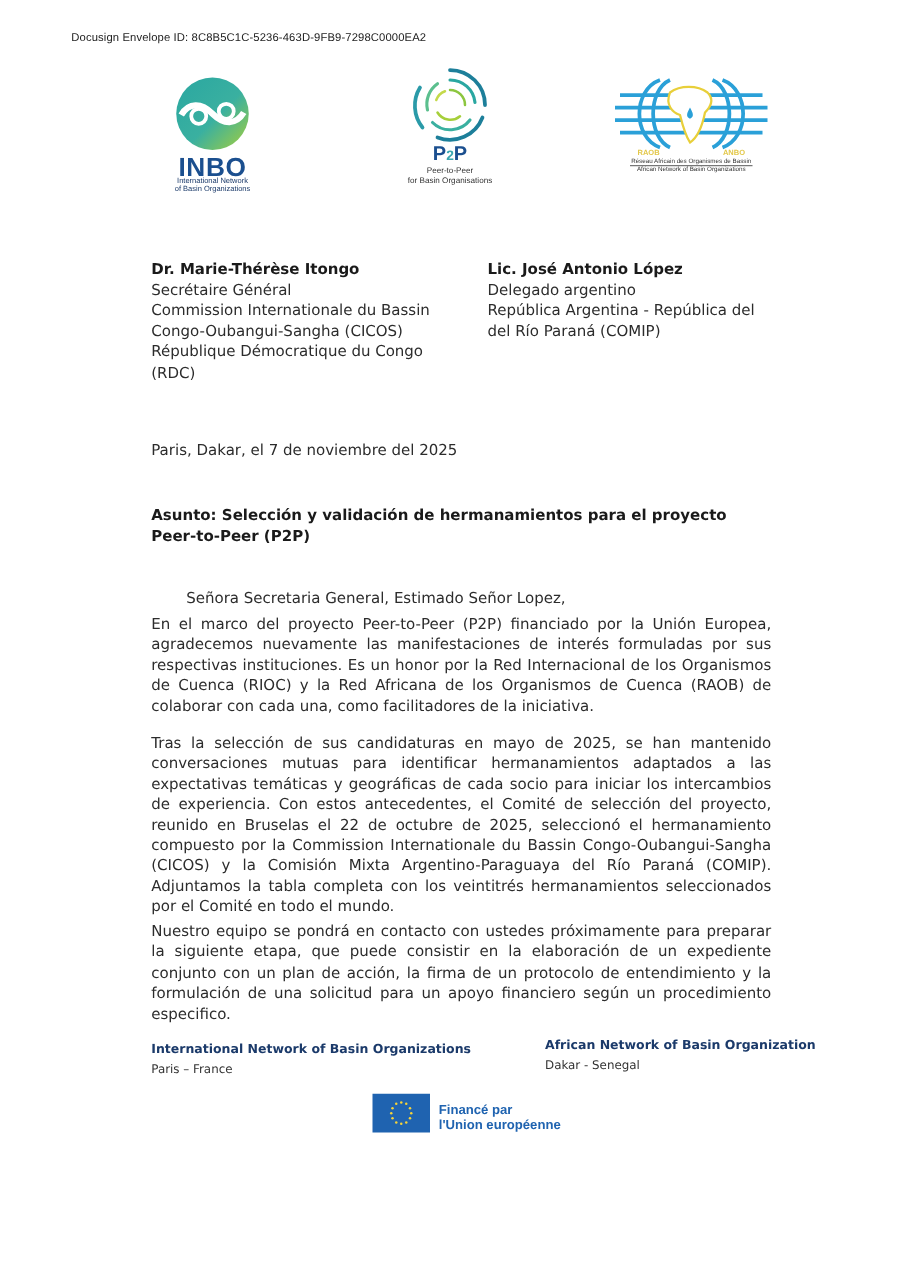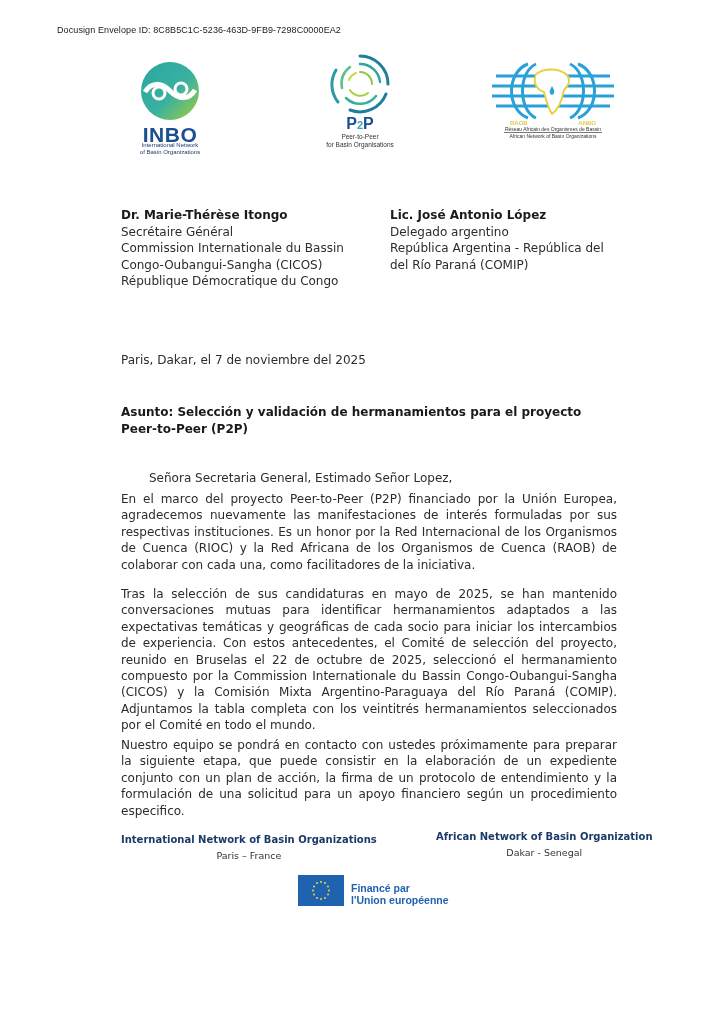--- a/index.html
+++ b/index.html
@@ -25,21 +25,21 @@
   .date { left:121px; top:353px; font-size:12px; color:#2c2c2c; }
   .subject { left:121px; top:404px; width:492px; font-size:12px; font-weight:bold; line-height:17px; color:#1a1a1a; }
   .salutation { left:121px; top:471px; font-size:12px; color:#2c2c2c;margin-left:28px; }
   .para { left:121px; width:496px; font-size:12px; line-height:16.4px; text-align:justify; color:#2c2c2c; }
   .p1 { top:491px; }
   .p2 { top:586px; }
   .p3 { top:737px; }
   .foot-l { left:121px; top:834px; }
   .foot-r { left:436px; top:831px; }
   .foot-title { font-size:10px; font-weight:bold; color:#1b3a6a; }
-  .foot-sub { font-size:9.5px; color:#333; margin-top:5px;text-align:center; }
+  .foot-sub { font-size:9.5px; color:#333; margin-top:5px; }
   .eu { left:298px; top:875px; display:flex; align-items:flex-end; }
   .eu-flag { width:46px; height:31px; background:#1f63b0; position:relative; }
   .eu-text { margin-left:7px; font-family:"Liberation Sans", sans-serif; font-weight:bold; font-size:10.5px; line-height:12px; color:#1f63b0; }
 </style>
 </head>
 <body>
 
 <div class="abs envelope">Docusign Envelope ID: 8C8B5C1C-5236-463D-9FB9-7298C0000EA2</div>
 
 <div class="logo inbo">
@@ -102,20 +102,21 @@
   <div class="raob-sub1">Réseau Africain des Organismes de Bassin</div>
   <div class="raob-sub2">African Network of Basin Organizations</div>
 </div>
 
 <div class="abs addr addr-left">
   <div class="name">Dr. Marie-Thérèse Itongo</div>
   <div>Secrétaire Général</div>
   <div>Commission Internationale du Bassin</div>
   <div>Congo-Oubangui-Sangha (CICOS)</div>
   <div>République Démocratique du Congo</div>
+  <div>(RDC)</div>
 </div>
 <div class="abs addr addr-right">
   <div class="name">Lic. José Antonio López</div>
   <div>Delegado argentino</div>
   <div>República Argentina - República del</div>
   <div>del Río Paraná (COMIP)</div>
 </div>
 
 <div class="abs date">Paris, Dakar, el 7 de noviembre del 2025</div>
 <div class="abs subject">Asunto: Selección y validación de hermanamientos para el proyecto Peer-to-Peer (P2P)</div>

